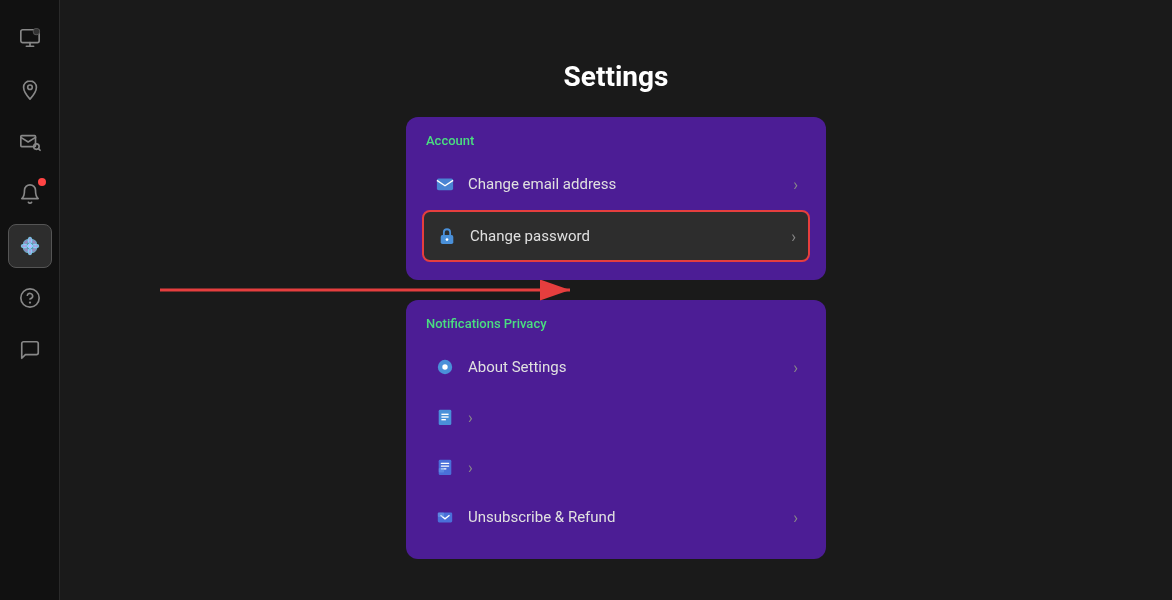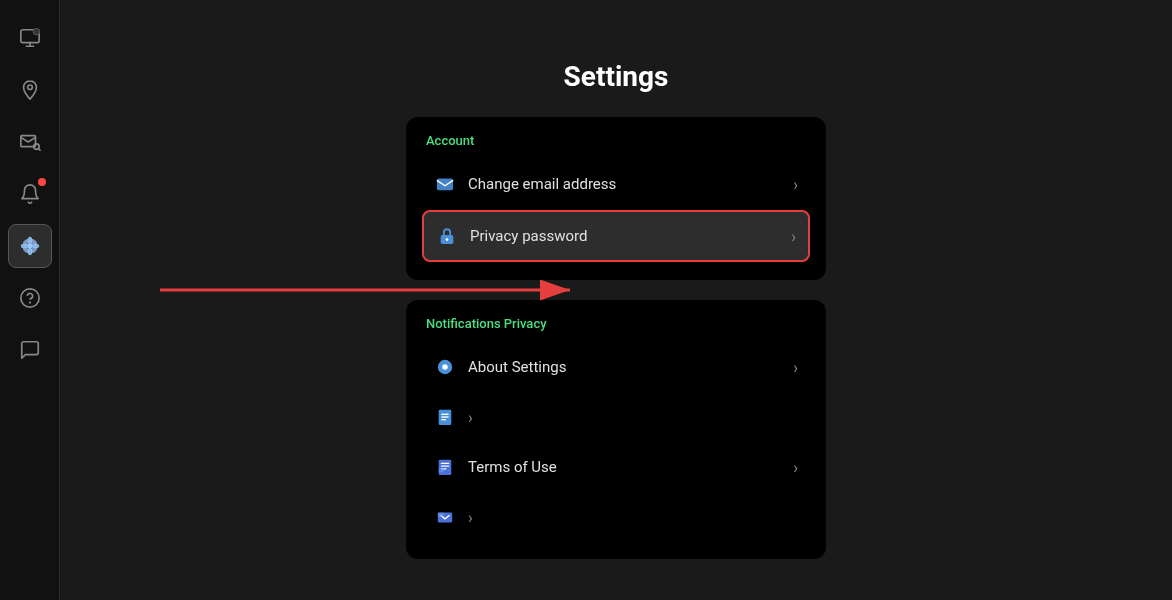--- a/index.html
+++ b/index.html
@@ -75,21 +75,21 @@
 
     .settings-title {
       font-size: 28px;
       font-weight: 700;
       color: #ffffff;
       margin-bottom: 24px;
       text-align: center;
     }
 
     .section {
-      background: #000000;
+      background: #4c1d95;
       border-radius: 12px;
       padding: 16px;
       margin-bottom: 20px;
     }
 
     .section-label {
       font-size: 13px;
       color: #4ade80;
       font-weight: 500;
       margin-bottom: 12px;
@@ -250,21 +250,21 @@
       </div>
 
       <div class="menu-item highlighted">
         <div class="menu-item-icon">
           <svg viewBox="0 0 20 20" fill="none" width="18" height="18">
             <rect x="3" y="9" width="14" height="10" rx="2" fill="#4a90d9"></rect>
             <path d="M6.5 9V6a3.5 3.5 0 017 0v3" stroke="#4a90d9" stroke-width="2" stroke-linecap="round"></path>
             <circle cx="10" cy="14" r="1.5" fill="#fff"></circle>
           </svg>
         </div>
-        <span class="menu-item-label">Privacy password</span>
+        <span class="menu-item-label">Change password</span>
         <span class="menu-item-chevron">›</span>
       </div>
     </div>
 
     <div class="section">
       <div class="section-label">Notifications Privacy</div>
 
       <div class="menu-item">
         <div class="menu-item-icon">
           <svg viewBox="0 0 20 20" fill="none" width="18" height="18">
@@ -289,30 +289,30 @@
       </div>
 
       <div class="menu-item">
         <div class="menu-item-icon">
           <svg viewBox="0 0 20 20" fill="none" width="18" height="18">
             <rect x="3" y="2" width="14" height="17" rx="1.5" fill="#4a70d9"></rect>
             <path d="M6 6h8M6 9h8M6 12h5" stroke="#fff" stroke-width="1.5" stroke-linecap="round"></path>
             <rect x="3" y="11" width="6" height="5" rx="1" fill="#6a9eea" opacity="0.5"></rect>
           </svg>
         </div>
-        <span class="menu-item-label">Terms of Use</span>
         <span class="menu-item-chevron">›</span>
       </div>
 
       <div class="menu-item">
         <div class="menu-item-icon">
           <svg viewBox="0 0 20 20" fill="none" width="18" height="18">
             <rect x="2" y="5" width="16" height="11" rx="1.5" fill="#4a70d9"></rect>
             <path d="M5 8l5 4 5-4" stroke="#fff" stroke-width="1.5"></path>
             <rect x="2" y="5" width="7" height="5" rx="1" fill="#7aaeea" opacity="0.4"></rect>
           </svg>
         </div>
+        <span class="menu-item-label">Unsubscribe &amp; Refund</span>
         <span class="menu-item-chevron">›</span>
       </div>
     </div>
 
   </div>
 </div>
 
 </body></html>

